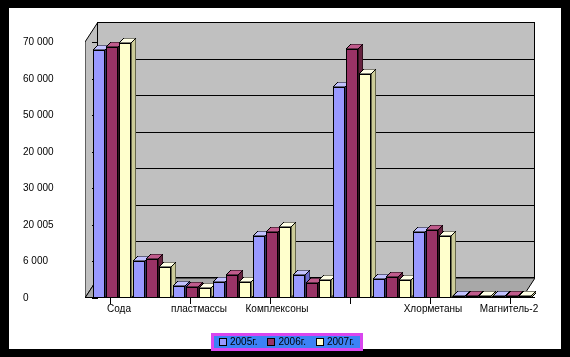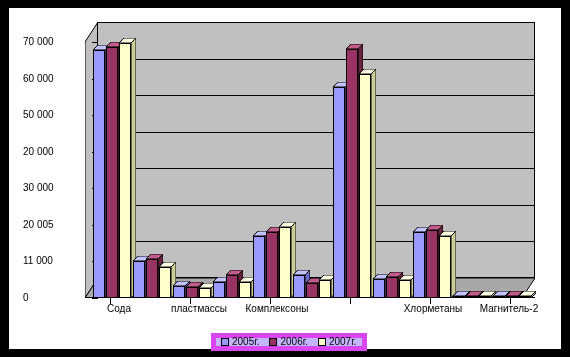--- a/index.html
+++ b/index.html
@@ -97,22 +97,22 @@
     text-align:center;
     font-size:10px;
     color:#000000;
     line-height:14px;
     white-space:nowrap;
   }
   
   #legend{
     position:absolute;
     left:202px;top:325px;
-    border:5px solid #d946ef;
-    background:#c4b5fd;
+    border:3px solid #d946ef;
+    background:#3b82f6;
     padding:2px 6px 2px 5px;
     display:flex;
     align-items:center;
     gap:10px;
     box-sizing:border-box;
     height:18px;
   }
   .legitem{display:flex;align-items:center;gap:3px;}
   .legswatch{
     width:8px;height:8px;
@@ -148,21 +148,21 @@
         <div class="gridline" style="top: 36.5714px;"></div>
         <div class="gridline" style="top: 0px;"></div>
       </div>
 
     <div id="yaxis"></div>
 
     <div id="yticks">
         <div style="position: absolute; left: 7px; top: 276px; width: 6px; height: 1px; background: rgb(0, 0, 0);"></div>
         <div class="ylabel" style="left: -62px; top: 271px; width: 58px;">0</div>
         <div style="position: absolute; left: 7px; top: 239.429px; width: 6px; height: 1px; background: rgb(0, 0, 0);"></div>
-        <div class="ylabel" style="left: -62px; top: 234.429px; width: 58px;">11 000</div>
+        <div class="ylabel" style="left: -62px; top: 234.429px; width: 58px;">6 000</div>
         <div style="position: absolute; left: 7px; top: 202.857px; width: 6px; height: 1px; background: rgb(0, 0, 0);"></div>
         <div class="ylabel" style="left: -62px; top: 197.857px; width: 58px;">20 005</div>
         <div style="position: absolute; left: 7px; top: 166.286px; width: 6px; height: 1px; background: rgb(0, 0, 0);"></div>
         <div class="ylabel" style="left: -62px; top: 161.286px; width: 58px;">30 000</div>
         <div style="position: absolute; left: 7px; top: 129.714px; width: 6px; height: 1px; background: rgb(0, 0, 0);"></div>
         <div class="ylabel" style="left: -62px; top: 124.714px; width: 58px;">20 000</div>
         <div style="position: absolute; left: 7px; top: 93.1429px; width: 6px; height: 1px; background: rgb(0, 0, 0);"></div>
         <div class="ylabel" style="left: -62px; top: 88.1429px; width: 58px;">50 000</div>
         <div style="position: absolute; left: 7px; top: 56.5714px; width: 6px; height: 1px; background: rgb(0, 0, 0);"></div>
         <div class="ylabel" style="left: -62px; top: 51.5714px; width: 58px;">60 000</div>

